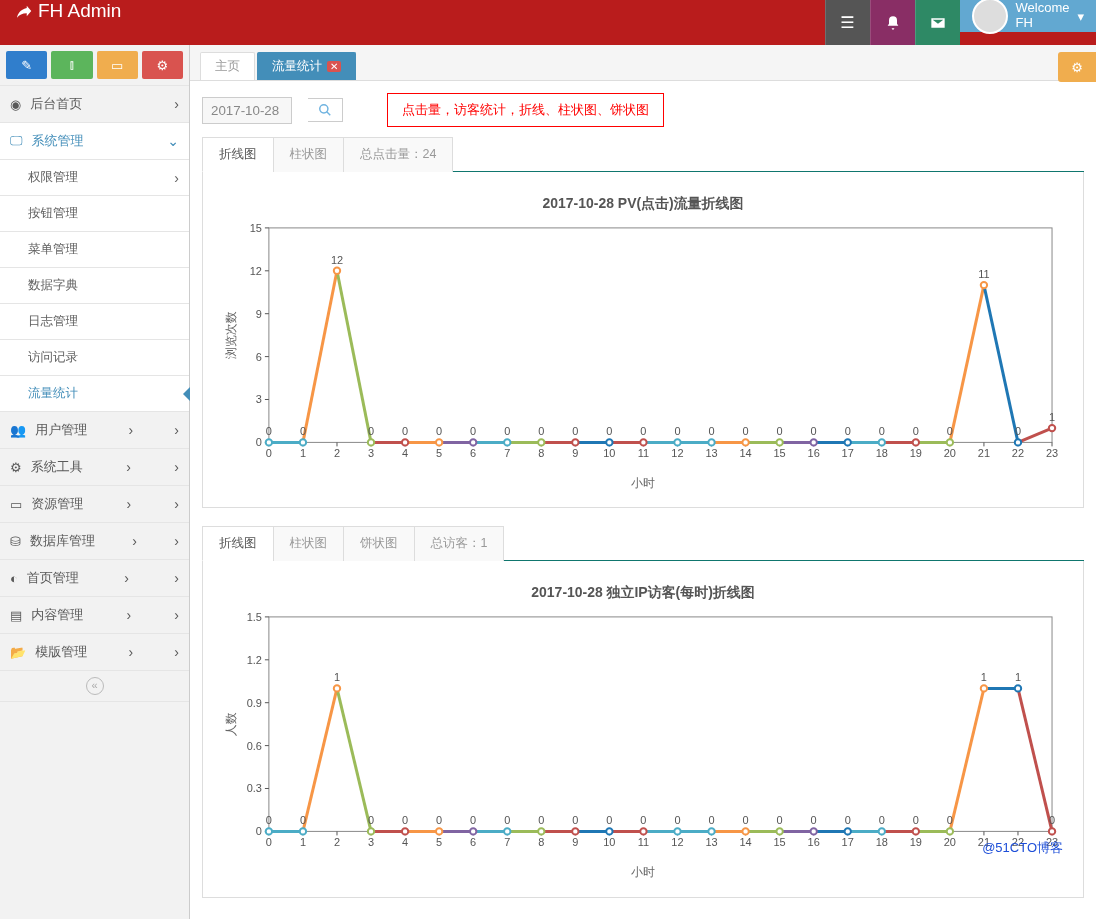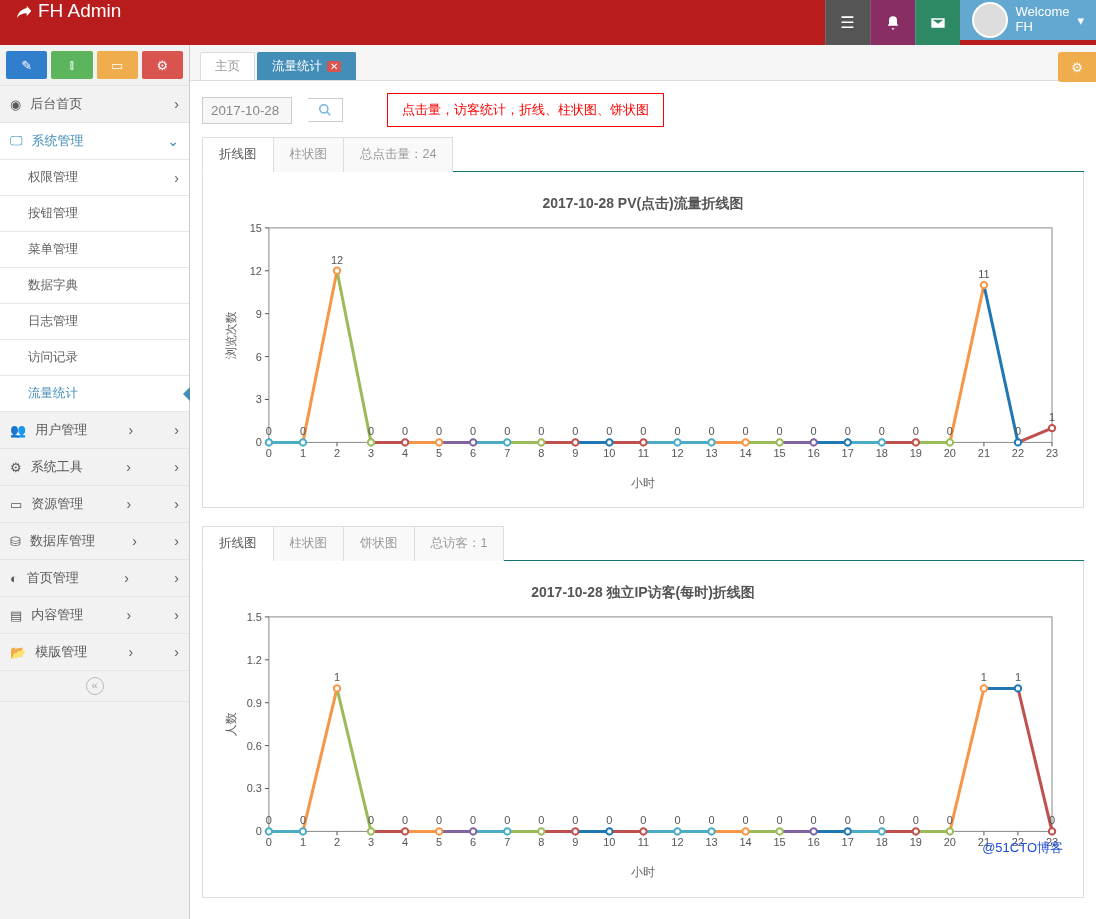--- a/index.html
+++ b/index.html
@@ -4,21 +4,21 @@
 <style>
 *{box-sizing:border-box;margin:0;padding:0;font-family:"Microsoft YaHei",Arial,sans-serif}
 body{background:#fff;font-size:13px;color:#555}
 .top{height:45px;background:#b91c1c;color:#fff;display:flex;align-items:flex-start}
 .brand{display:flex;align-items:center;padding:0 14px;font-size:19px;gap:6px}
 .tspacer{flex:1}
 .tbtn{width:45px;height:45px;display:flex;align-items:center;justify-content:center;border-left:1px solid rgba(255,255,255,.15);font-size:16px}
 .tbtn.grey{background:#555}
 .tbtn.purple{background:#892e65}
 .tbtn.green{background:#2e8965}
-.user{display:flex;align-items:center;background:#62a8d1;padding:0 12px;gap:8px;height:40px}
+.user{display:flex;align-items:center;background:#62a8d1;padding:0 12px;gap:8px;height:32px}
 .avatar{width:36px;height:36px;border:2px solid #fff;border-radius:50%;background:#ddd}
 .layout{display:flex;min-height:calc(100vh - 45px)}
 .side{width:190px;background:#f2f2f2;border-right:1px solid #ccc}
 .sidebtns{display:flex;padding:6px;gap:4px;border-bottom:1px solid #e5e5e5}
 .sidebtns span{flex:1;height:28px;display:flex;align-items:center;justify-content:center;color:#fff;border-radius:2px;font-size:13px}
 .sb0{background:#307ecc}.sb1{background:#5cb55c}.sb2{background:#f0ad4e}.sb3{background:#d9534f}
 .mitem{display:flex;align-items:center;padding:9px 10px;border-bottom:1px solid #e5e5e5;color:#595959;gap:9px;position:relative}
 .mitem.open{color:#438eb9;background:#fff}
 .mitem .arr{margin-left:auto;font-size:14px}
 .sub{background:#fff}

